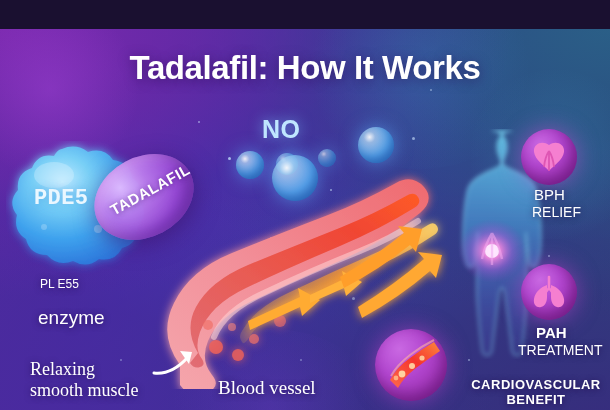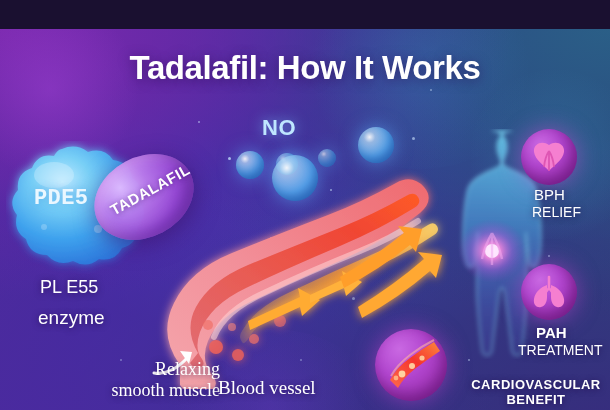--- a/index.html
+++ b/index.html
@@ -48,21 +48,21 @@
     letter-spacing: -0.4px;
     text-shadow: 0 2px 12px rgba(40,10,80,0.55);
   }
 
   
   .no-label {
     position: absolute;
     left: 262px;
     top: 86px;
     color: #bfe6ff;
-    font-size: 22px;
+    font-size: 25px;
     font-weight: bold;
     letter-spacing: 0.5px;
     text-shadow: 0 0 14px rgba(120,200,255,0.75);
   }
   .no-mol {
     position: absolute;
     border-radius: 50%;
     background:
       radial-gradient(circle at 32% 28%, rgba(255,255,255,0.92) 0%, rgba(185,228,255,0.72) 16%, rgba(88,170,240,0.92) 55%, rgba(48,120,210,0.95) 100%);
     box-shadow: 0 0 18px rgba(95,180,255,0.55), inset -3px -5px 10px rgba(20,70,150,0.5);
@@ -128,23 +128,23 @@
   }
 
   
   .lbl {
     position: absolute;
     color: #ffffff;
     text-shadow: 0 1px 6px rgba(30,8,70,0.7);
     line-height: 1.18;
   }
   .lbl-serif { font-family: "Liberation Serif", serif; }
-  .lbl-pde5   { left: 40px;  top: 248px; font-size: 18px; }
+  .lbl-pde5   { left: 40px;  top: 248px; font-size: 12px; }
   .lbl-enzyme { left: 38px;  top: 278px; font-size: 19px; text-align: center; }
-  .lbl-relax  { left: 30px;  top: 330px; font-size: 18px; width: 190px; text-align: right; }
+  .lbl-relax  { left: 30px;  top: 330px; font-size: 18px; width: 190px; text-align: left; }
   .lbl-vessel { left: 218px; top: 348px; font-size: 19px; font-weight: 500; }
   .lbl-bph    { left: 534px; top: 157px; font-size: 15px; font-weight: normal; }
   .lbl-bph2   { left: 532px; top: 175px; font-size: 14px; }
   .lbl-pah    { left: 536px; top: 295px; font-size: 15px; font-weight: bold; }
   .lbl-pah2   { left: 518px; top: 313px; font-size: 14px; }
   .lbl-cardio { left: 450px; top: 348px; width: 172px; text-align: center; font-size: 13px; font-weight: bold; letter-spacing: 0.5px; }
 </style>
 </head>
 <body>
 

